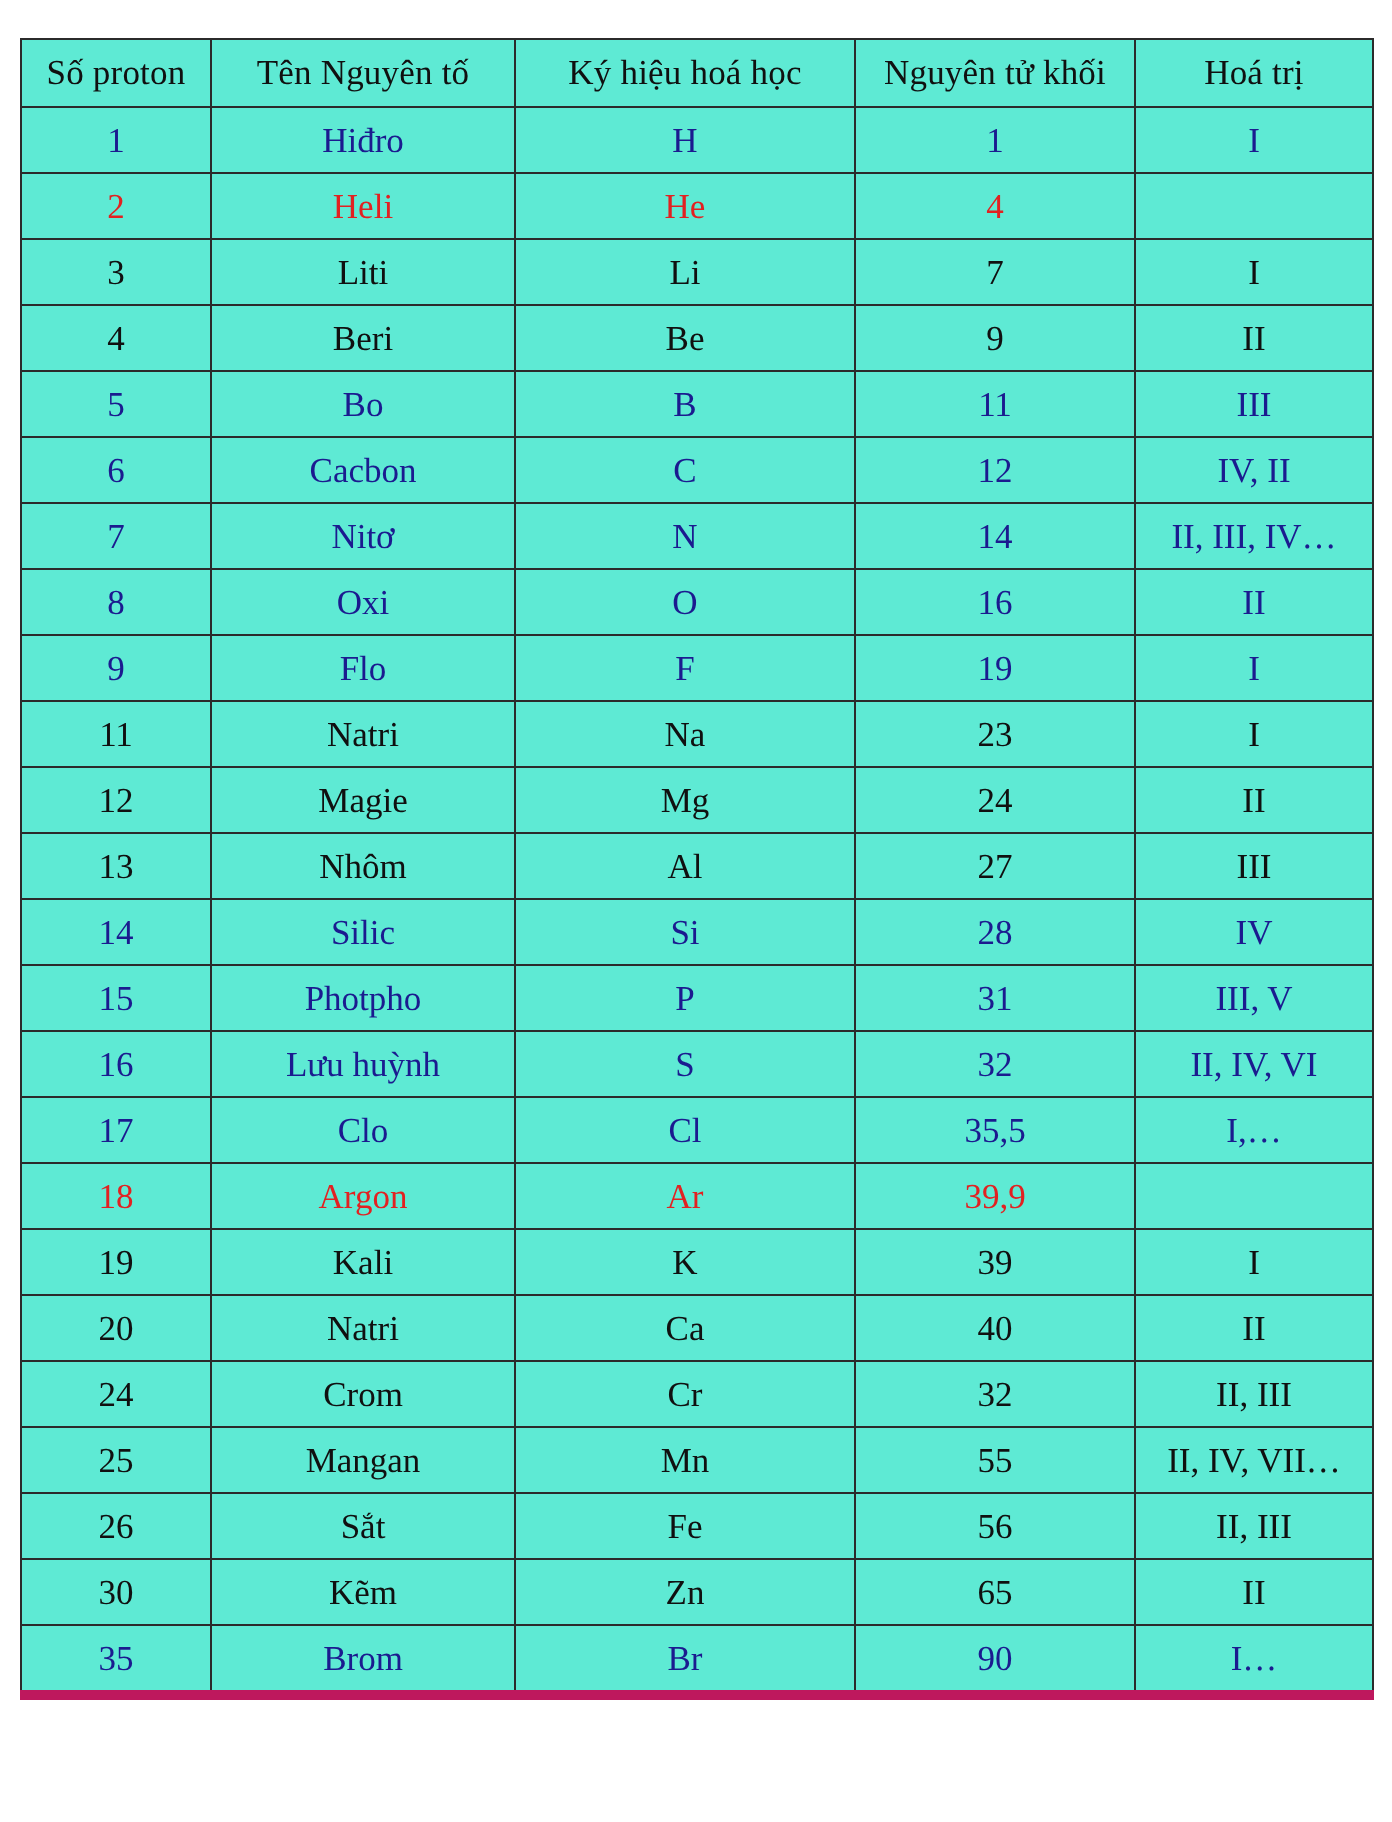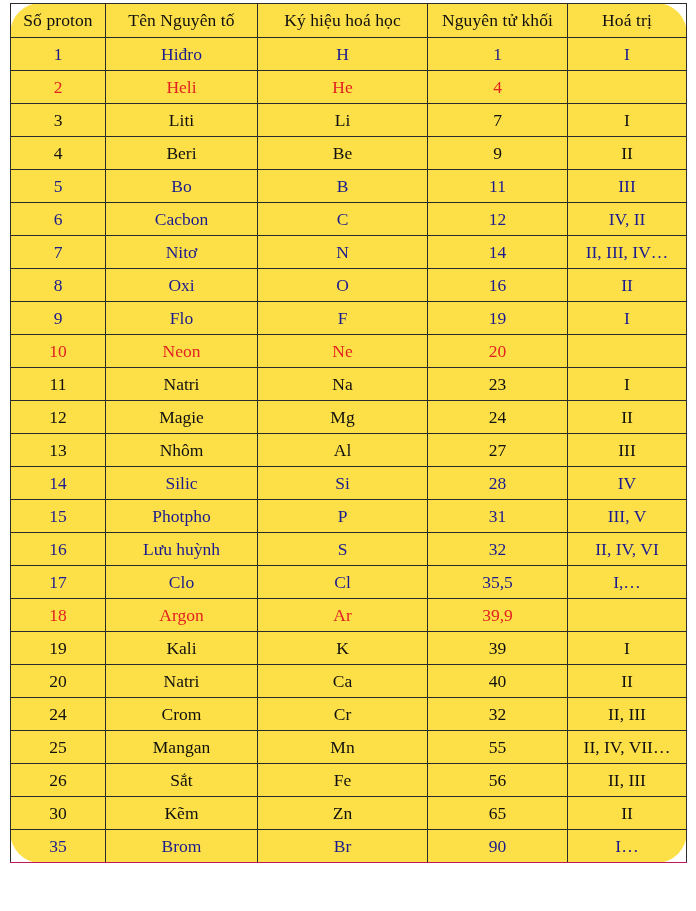--- a/index.html
+++ b/index.html
@@ -16,26 +16,25 @@
   }
   #page {
     position: relative;
     width: 696px;
     height: 911px;
     background: #ffffff;
   }
   #element-table {
     position: absolute;
     left: 10px;
-    top: 3px;
+    top: 19px;
     width: 676px;
     border-collapse: collapse;
     table-layout: fixed;
-    background: #fde047;
-    border-radius: 31px;
+    background: #5eead4;
   }
   #element-table col.c-proton   { width: 95px; }
   #element-table col.c-name     { width: 152px; }
   #element-table col.c-symbol   { width: 170px; }
   #element-table col.c-mass     { width: 140px; }
   #element-table col.c-valence  { width: 119px; }
 
   #element-table th,
   #element-table td {
     border: 1px solid #2b2b2b;
@@ -53,21 +52,21 @@
     height: 33px;
     line-height: 33px;
     color: #101010;
     letter-spacing: 0.1px;
   }
   
   #element-table {
     border: 1px solid #1c1c1c;
   }
   #element-table tbody tr:last-child td {
-    border-bottom: 1px solid #be185d;
+    border-bottom: 5px solid #be185d;
     text-align: center;
   }
 
   
   .ink-black { color: #101010; }
   .ink-blue  { color: #1b1b8f; }
   .ink-red   { color: #e22121; }
 </style>
 </head>
 <body>
@@ -149,27 +148,20 @@
           <td class="ink-blue">II</td>
         </tr>
         <tr>
           <td class="ink-blue">9</td>
           <td class="ink-blue">Flo</td>
           <td class="ink-blue">F</td>
           <td class="ink-blue">19</td>
           <td class="ink-blue">I</td>
         </tr>
         <tr>
-          <td class="ink-red">10</td>
-          <td class="ink-red">Neon</td>
-          <td class="ink-red">Ne</td>
-          <td class="ink-red">20</td>
-          <td class="ink-red"></td>
-        </tr>
-        <tr>
           <td class="ink-black">11</td>
           <td class="ink-black">Natri</td>
           <td class="ink-black">Na</td>
           <td class="ink-black">23</td>
           <td class="ink-black">I</td>
         </tr>
         <tr>
           <td class="ink-black">12</td>
           <td class="ink-black">Magie</td>
           <td class="ink-black">Mg</td>

